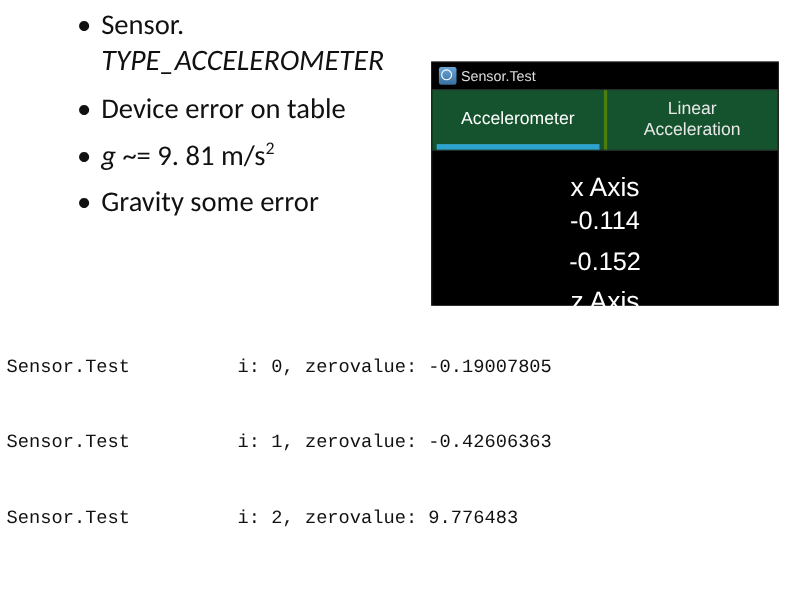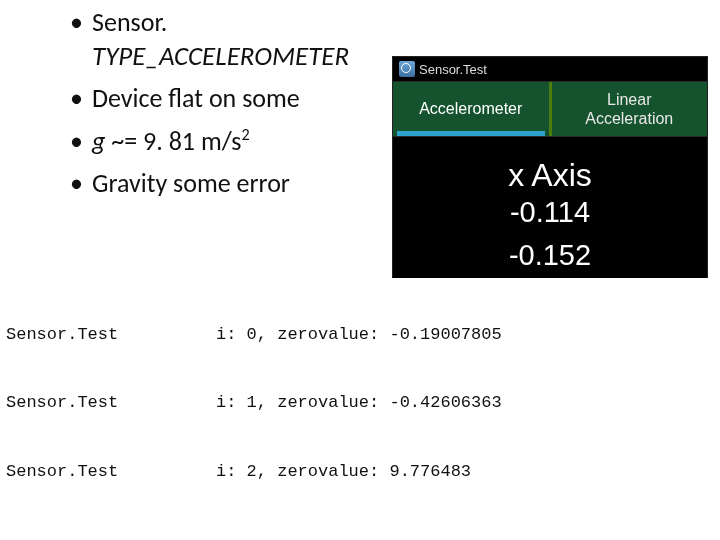--- a/index.html
+++ b/index.html
@@ -20,22 +20,22 @@
   .app-icon::after { content: ""; position: absolute; width: 8px; height: 8px; border: 1.5px solid #fff; border-radius: 50%; top: 2px; left: 2px; }
   .app-title { color: #ddd; font-size: 13px; font-family: Arial, sans-serif; }
 
   .tabs { display: flex; height: 56px; background: #14532d; border-top: 1px solid #2a2a2a; border-bottom: 1px solid #2a2a2a; }
   .tab { flex: 1; display: flex; align-items: center; justify-content: center; text-align: center; color: #e8e8e8; font-size: 16px; font-family: Arial, sans-serif; padding: 4px 6px; line-height: 1.2; position: relative; }
   .tab.active { color: #fff; }
   .tab.active::after { content: ""; position: absolute; left: 4px; right: 4px; bottom: 0; height: 5px; background: #2fa3cf; }
   .tab + .tab { border-left: 3px solid #4d7c0f; }
 
   .readings { padding: 12px 0 0 0; text-align: center; }
-  .rd-label { color: #fff; font-size: 32px; font-family: Arial, sans-serif; margin-top: 8px; }
-  .rd-value { color: #fff; font-size: 29px; font-family: Arial, sans-serif; margin-top: 2px; margin-bottom: 10px; }
+  .rd-label { color: #fff; font-size: 24px; font-family: Arial, sans-serif; margin-top: 8px; }
+  .rd-value { color: #fff; font-size: 23px; font-family: Arial, sans-serif; margin-top: 2px; margin-bottom: 10px; }
 
   .btnbar { position: absolute; left: 0; right: 0; bottom: 0; height: 54px; display: flex; gap: 12px; padding: 8px 10px; background: #000; }
   .btn { flex: 1; border-radius: 3px; display: flex; align-items: center; justify-content: center; font-size: 18px; font-family: Arial, sans-serif; }
   .btn-dark { background: linear-gradient(#444,#222); color: #fff; border: 1px solid #555; }
   .btn-light { background: linear-gradient(#f2f2f2,#c9c9c9); color: #111; border: 1px solid #888; }
 
   .log { position: absolute; left: 6px; bottom: 10px; width: 708px; font-family: Consolas, "Courier New", monospace; font-size: 17px; color: #111; background: #fff; line-height: 1.35; white-space: pre; }
   .log-row { display: flex; }
   .log-tag { width: 210px; }
   .log-msg { flex: 1; }
@@ -45,21 +45,21 @@
 
 <div class="slide">
 
 
   <div class="content">
     <ul class="bullets">
       <li>
         <span>Sensor.</span>
         <span class="sub">TYPE_ACCELEROMETER</span>
       </li>
-      <li>Device flat on some</li>
+      <li>Device error on table</li>
       <li>
         <span class="gspan">g</span><span>  ~= 9. 81 m/s</span><span class="sup">2</span>
       </li>
       <li>Gravity some error</li>
     </ul>
   </div>
 
   <div class="phone">
     <div class="statusbar">
       <span class="app-icon"></span>

